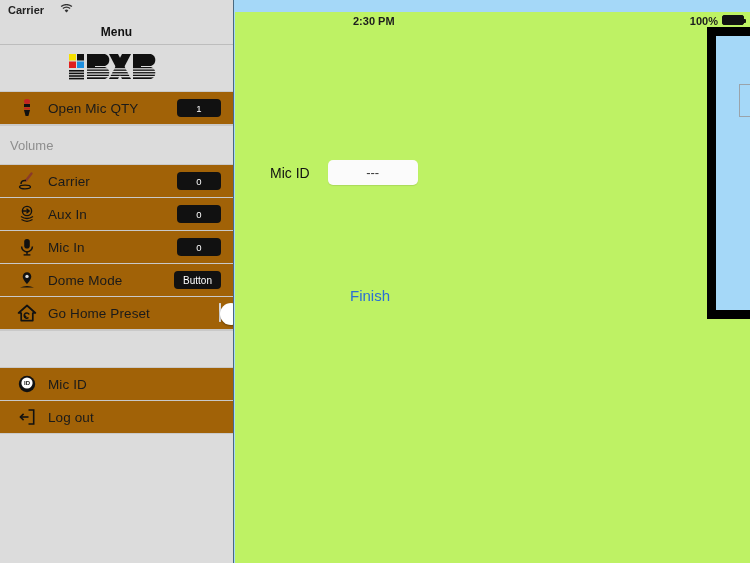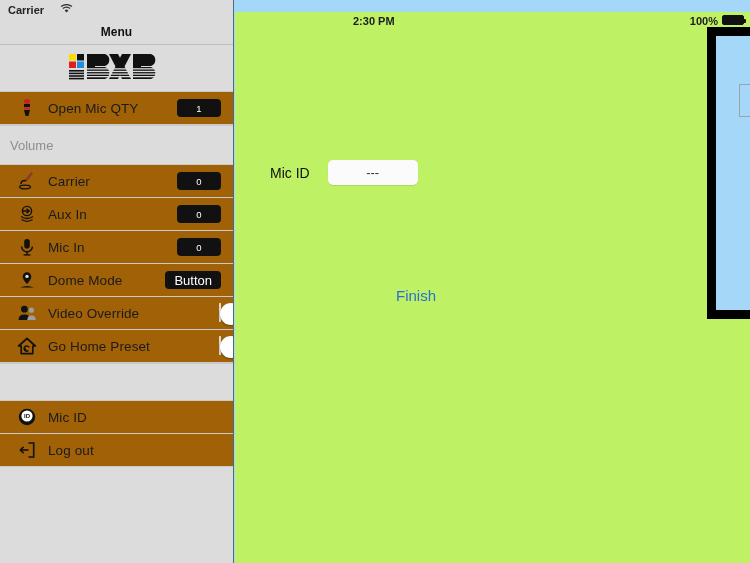--- a/index.html
+++ b/index.html
@@ -60,21 +60,21 @@
   .srow .right { position: absolute; right: 12px; top: 50%; transform: translateY(-50%); }
 
   .badge {
     min-width: 44px; height: 18px;
     background: #111; color: #fff;
     border-radius: 4px;
     font-size: 9.5px;
     display: flex; align-items: center; justify-content: center;
     padding: 0 8px;
   }
-  .badge.btn { font-size: 13px; padding: 0 9px; }
+  .badge.btn { font-size: 10px; padding: 0 9px; }
 
   .toggle {
     width: 44px; height: 22px;
     border-radius: 11px;
     background: #e4e4e4;
     border: 1px solid #dadada;
     position: relative;
   }
   .toggle .knob {
     position: absolute; left: 0px; top: -1px;
@@ -120,21 +120,21 @@
   .micid-value {
     width: 90px; height: 25px;
     background: #fbfbfb;
     border-radius: 5px;
     display:flex; align-items:center; justify-content:center;
     font-size: 13px; color:#333;
     box-shadow: 0 1px 1px rgba(0,0,0,.10);
   }
   .finish-btn {
     position: absolute; left: 115px; top: 275px;
-    font-size: 15px; color: #2a6fd4; margin-left: 46px;
+    font-size: 15px; color: #2a6fd4;
   }
 
   
   #keypad {
     position: absolute; left: 472px; top: 15px;
     width: 256px; height: 292px;
     background: #000;
     padding: 9px;
   }
   .kp-inner {
@@ -291,34 +291,20 @@
           <circle cx="10" cy="6.4" r="1.7" fill="#dcdcdc"></circle>
           <path d="M3 17.6 q7 -3.4 14 0 Z" fill="#111"></path>
         </svg>
       </span>
       <span class="lbl">Dome Mode</span>
       <span class="right">
         <span class="badge btn">Button</span>
       </span>
     </div>
 
-    <div class="srow">
-      <span class="ico">
-        <svg width="20" height="20" viewBox="0 0 20 20">
-          <circle cx="7.4" cy="6.2" r="3.4" fill="#111"></circle>
-          <path d="M1.6 17 q0 -5.4 5.8 -5.4 t5.8 5.4 Z" fill="#111"></path>
-          <circle cx="14.4" cy="7.2" r="2.6" fill="#9e9e9e"></circle>
-          <path d="M10.3 17 q0 -4.4 4.2 -4.4 t4.2 4.4 Z" fill="#9e9e9e"></path>
-        </svg>
-      </span>
-      <span class="lbl">Video Override</span>
-      <span class="right">
-        <span class="toggle"><span class="knob"></span></span>
-      </span>
-    </div>
 
     <div class="srow">
       <span class="ico">
         <svg width="20" height="20" viewBox="0 0 20 20">
           <path d="M10 2.5 L18.4 10 h-2.6 v7.6 H4.2 V10 H1.6 Z" fill="none" stroke="#111" stroke-width="1.7" stroke-linejoin="round"></path>
           <path d="M12.2 11.6 a2.6 2.6 0 1 0 -0.7 2.9" stroke="#111" stroke-width="1.5" fill="none"></path>
           <path d="M8.2 12.1 l-1 2.6 l2.6 -0.6 Z" fill="#111"></path>
         </svg>
       </span>
       <span class="lbl">Go Home Preset</span>

